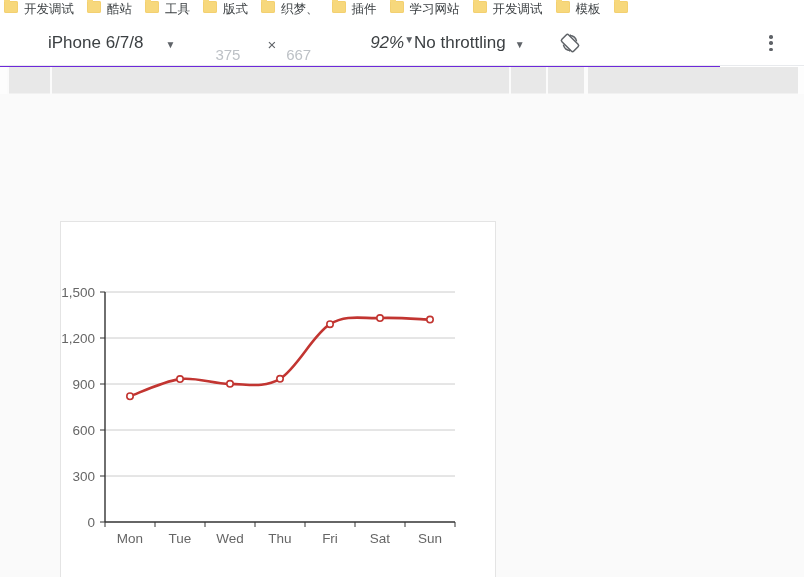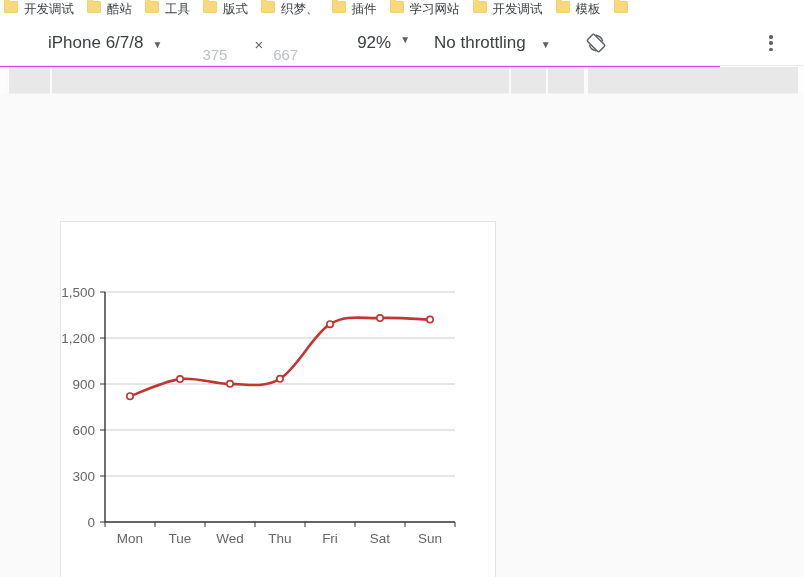--- a/index.html
+++ b/index.html
@@ -2,21 +2,21 @@
 <html><head>
 <meta charset="utf-8">
 <style>
   * { box-sizing: border-box; margin: 0; padding: 0; }
   html, body {
     width: 804px; height: 577px;
     overflow: hidden;
     background: #ffffff;
     font-family: "Liberation Sans", sans-serif;
   }
-  #root { position: relative; width: 720px; height: 577px; background:#d946ef; }
+  #root { position: relative; width: 720px; height: 577px; background:#6d28d9; }
 
   
   .bookmarks {
     position: absolute; left:0; top:0; width:804px; height:21px;
     background:#ffffff;
     display:flex; align-items:flex-end;
     overflow:hidden;
     white-space:nowrap;
   }
   .bm {
@@ -48,42 +48,41 @@
   
   .device-toolbar {
     position:absolute; left:0; top:21px; width:804px; height:45px;
     background:#ffffff;
     border-bottom:1px solid #e8eaed;
     display:flex; align-items:center;
   }
   .dt-device {
     margin-left:48px;
     font-size:17px; color:#3c4043;
-    display:flex; align-items:center; gap:9px;
+    display:flex; align-items:center; gap:22px;
     cursor:default;
     text-align:center;
   }
   .caret { font-size:10px; color:#5f6368; position:relative; top:1px; }
   .dt-dim {
     font-size:15px; color:#bdc1c6;
     width:42px; background:transparent; border:none;
     font-family:"Liberation Sans", sans-serif;
     margin-top:22px;
   }
   .dt-dim-w { margin-left:40px; }
   .dt-x { font-size:15px; color:#5f6368; margin:0 10px; position:relative; top:1px;}
   .dt-zoom {
     margin-left:42px;
     font-size:17px; color:#3c4043;
-    display:flex; align-items:flex-start; gap:9px;
+    display:flex; align-items:flex-start; font-style:italic;
   }
   .dt-throttle {
-    margin-left:24px;
     font-size:17px; color:#3c4043;
-    display:flex; align-items:center; gap:15px;
+    display:flex; align-items:center; gap:9px;
   }
   .dt-rotate { margin-left:32px; width:26px; height:26px; display:flex; align-items:center; justify-content:center; }
   .dt-menu {
     position:absolute; right:24px; top:50%; transform:translateY(-50%);
     width:18px; height:20px;
     display:flex; flex-direction:column; align-items:center; justify-content:space-between;
     padding:2px 0;
   }
   .dot { width:3.5px; height:3.5px; border-radius:50%; background:#5f6368; }
 

